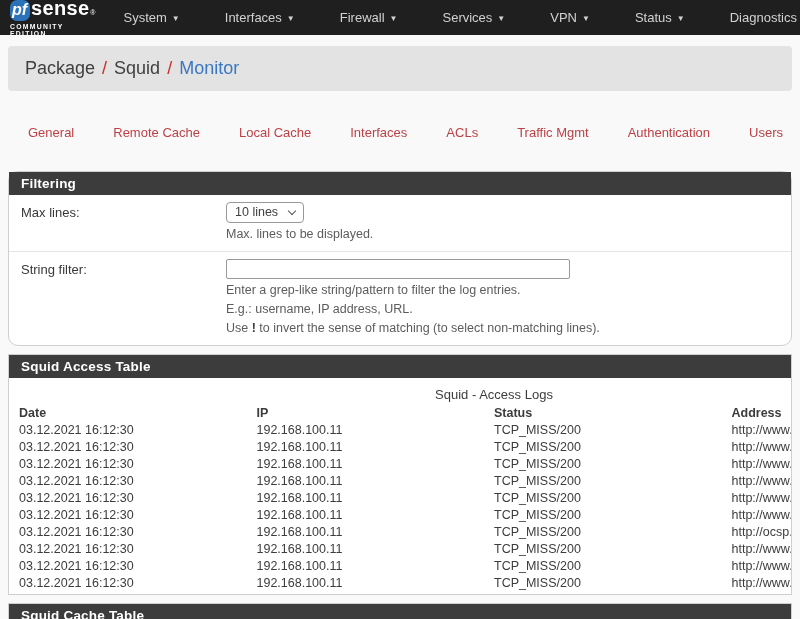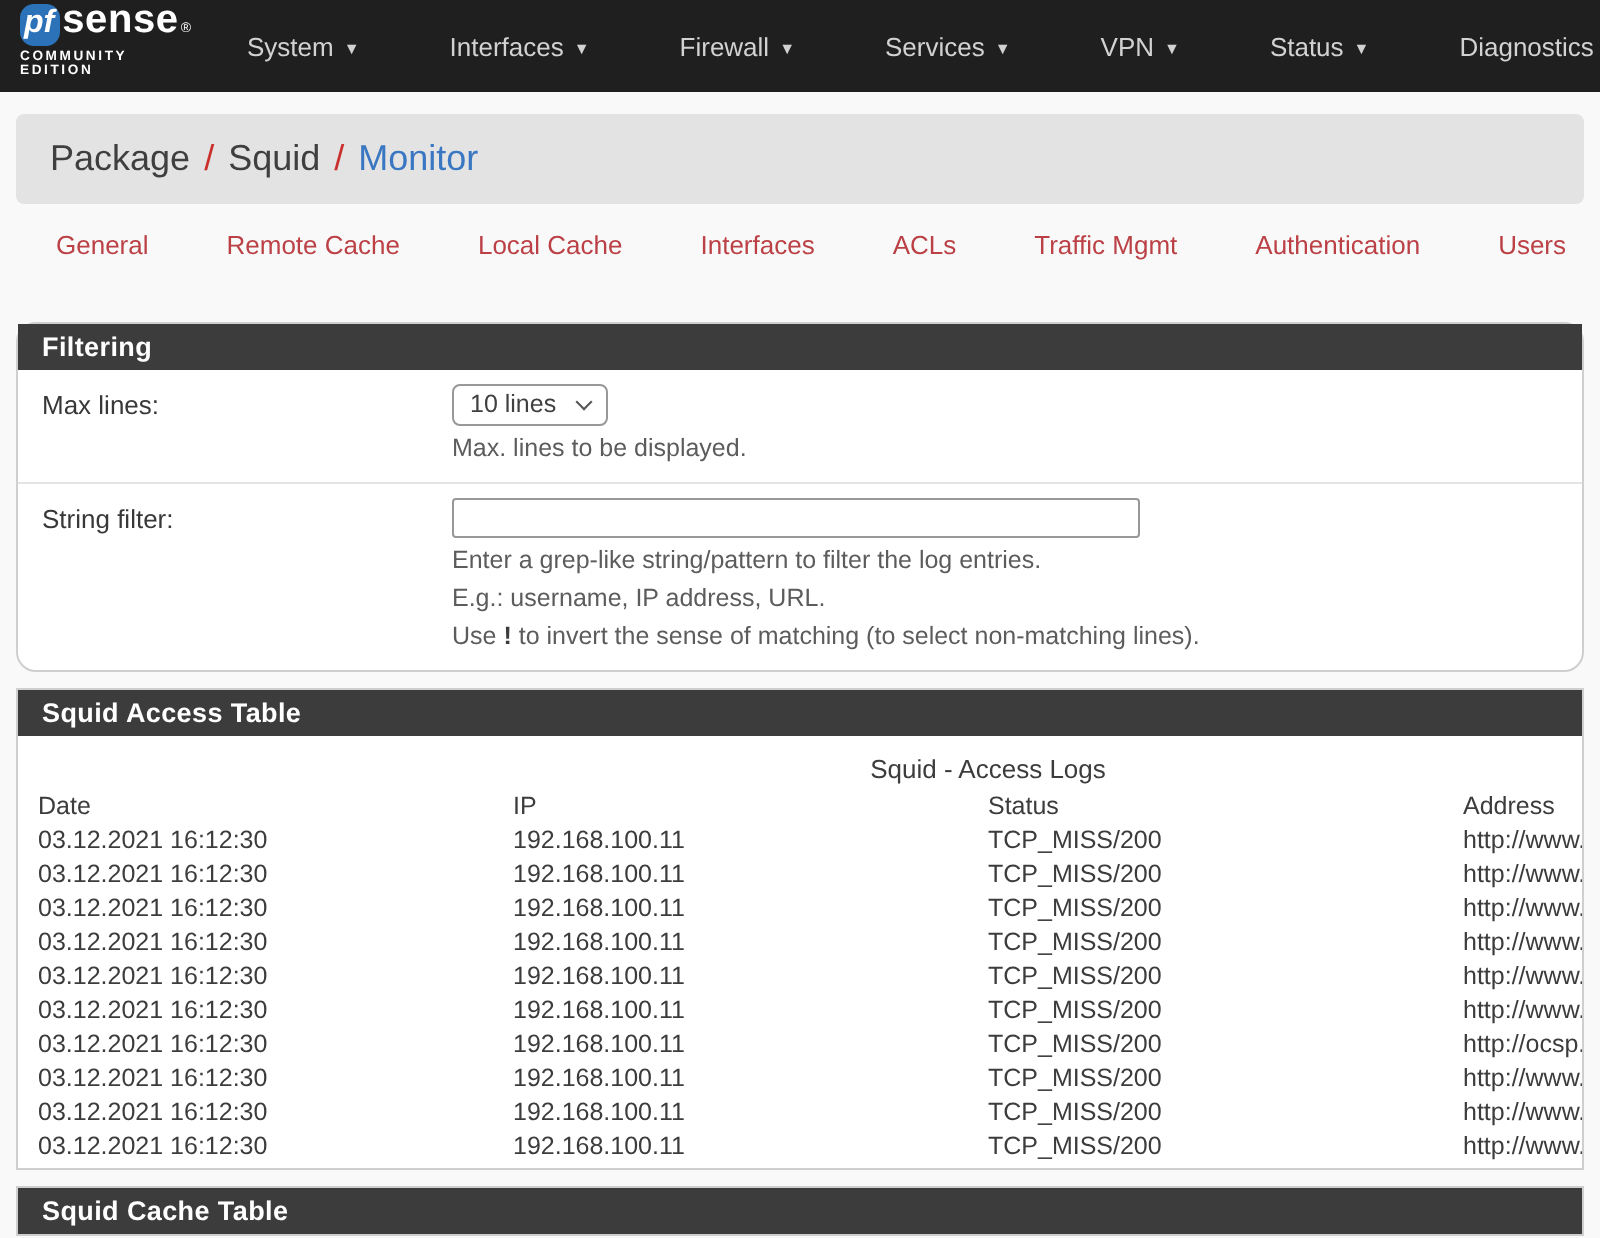--- a/index.html
+++ b/index.html
@@ -1,37 +1,37 @@
 <!DOCTYPE html>
 <html><head>
 <meta charset="utf-8">
 <style>
   * { box-sizing: border-box; margin: 0; padding: 0; }
   body { font-family: "Liberation Sans", sans-serif; background: #fff; }
   .screen { width: 800px; height: 619px; overflow: hidden; background: #f9f9f9; position: relative; }
 
   
-  .navbar { height: 46px; background: #1f1f1f; display: flex; padding: 0 10px; }
+  .navbar { height: 35px; background: #1f1f1f; display: flex; align-items: center; padding: 0 10px; }
   .brand { margin-right: 28px; line-height: 1; cursor: pointer; }
   .brand-top { display: flex; align-items: baseline; }
   .pf-badge { background: #2b72b8; color: #fff; font-style: italic; font-weight: bold; font-size: 16px; padding: 2px 3px 3px 2px; border-radius: 7px; }
   .sense-text { color: #fff; font-weight: bold; font-size: 20px; letter-spacing: .3px; margin-left: 1px; }
   .reg-mark { color: #fff; font-size: 7px; margin-left: 1px; }
   .edition { color: #fff; font-size: 6.8px; font-weight: bold; letter-spacing: 1.3px; margin-top: 3px; }
   .nav-menu { display: flex; list-style: none; gap: 45px; }
   .nav-item { color: #d2d2d2; font-size: 13px; cursor: pointer; display: flex; align-items: center; gap: 5px; white-space: nowrap; }
   .nav-caret { font-size: 8px; color: #d2d2d2; position: relative; top: 1px; }
 
   
   .breadcrumb { margin: 11px 8px 0; background: #e3e3e3; border-radius: 4px; padding: 12px 17px; font-size: 18px; color: #3f3f3f; }
   .breadcrumb .sep { color: #c9302c; padding: 0 7px; }
   .breadcrumb .current { color: #3a77c2; cursor: pointer; }
 
   
-  .tabs { display: flex; list-style: none; margin: 6px 8px 0; padding: 0 0 0 17px; gap: 33px; text-align: center; }
+  .tabs { display: flex; list-style: none; margin: 27px 8px 0; padding: 0 0 0 17px; gap: 33px; text-align: center; }
   .tab { color: #bb4146; font-size: 13px; padding: 7px 3px 9px; cursor: pointer; white-space: nowrap; }
 
   
   .panel { margin: 0 8px; background: #fff; border: 1px solid #cfcfcf; }
   .panel-first { margin-top: 22px; border-radius: 10px; }
   .panel + .panel { margin-top: 8px; }
   .panel-heading { background: #3c3c3c; color: #fff; font-weight: bold; font-size: 13.5px; padding: 4px 12px; letter-spacing: .2px; }
 
   
   .form-row { display: flex; padding: 7px 12px 9px; }
@@ -41,21 +41,21 @@
   .fake-select { display: inline-flex; align-items: center; gap: 11px; border: 1px solid #989898; border-radius: 4px; background: #fff; padding: 2px 8px 3px; font-size: 12.5px; color: #404040; cursor: pointer; }
   .chev { width: 6px; height: 6px; border-right: 1.5px solid #555; border-bottom: 1.5px solid #555; transform: rotate(45deg); margin-top: -3px; }
   .help { font-size: 12.5px; color: #5c5c5c; margin-top: 4px; line-height: 15px; }
   .help b { color: #3c3c3c; }
   .text-input { width: 344px; border: 1px solid #989898; border-radius: 2px; padding: 2px 5px; font-size: 12.5px; font-family: inherit; color: #333; }
 
   
   .log-body { overflow: hidden; padding: 5px 0 3px 10px; }
   .log-title { width: 950px; text-align: center; font-size: 13px; color: #3c3c3c; padding: 4px 0 3px; }
   table.log { border-collapse: collapse; width: 950px; table-layout: fixed; }
-  table.log th { text-align: left; font-weight: normal; font-size: 12.5px; color: #3c3c3c; height: 16px; white-space: nowrap; }
+  table.log th { text-align: left; font-weight: bold; font-size: 12.5px; color: #3c3c3c; height: 16px; white-space: nowrap; }
   table.log td { font-size: 12.5px; color: #3c3c3c; height: 17px; white-space: nowrap; }
   .col-date { width: 127px; } .col-ip { width: 118px; } .col-status { width: 95px; } .col-addr { width: auto; }
 </style>
 </head>
 <body>
 
 <div class="screen">
 
   <nav class="navbar">
     <div class="brand">

